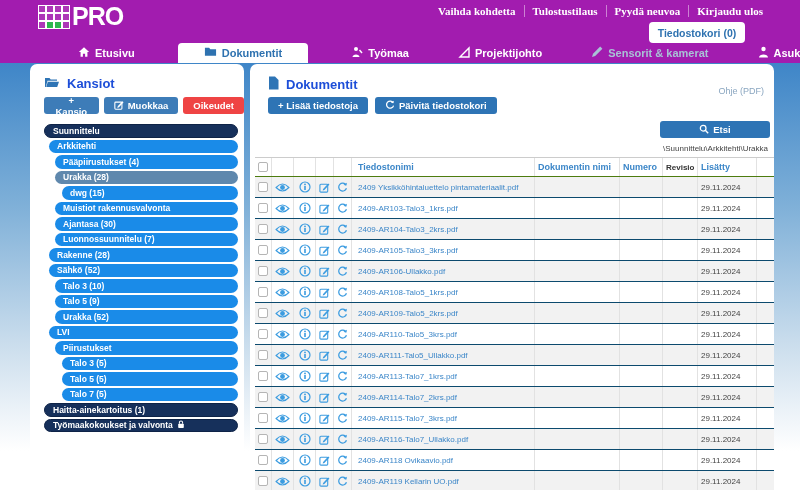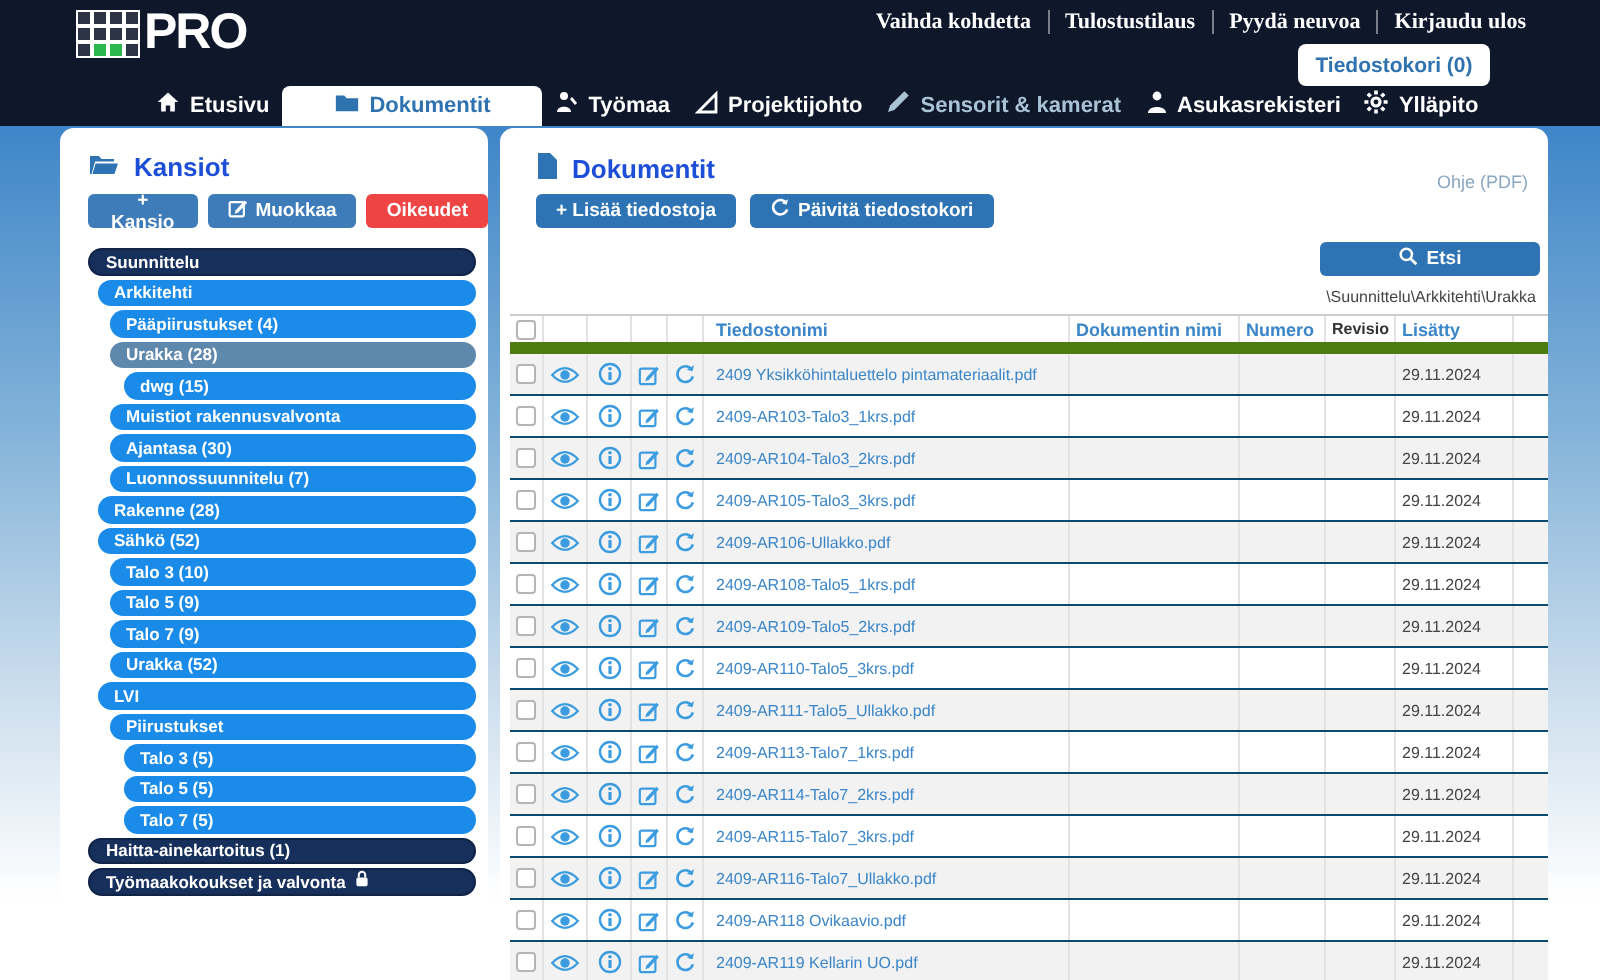--- a/index.html
+++ b/index.html
@@ -3,33 +3,33 @@
 <meta charset="utf-8">
 <style>
   * { box-sizing: border-box; margin: 0; padding: 0; }
   html,body { width:800px; height:490px; overflow:hidden; }
   body {
     font-family: "Liberation Sans", sans-serif;
     background: linear-gradient(180deg,#3f86c8 64px,#7fb0d8 42%,#cfe0ee 72%,#ffffff 92%);
     position: relative;
   }
   
-  .hdr { position:absolute; top:0; left:0; width:800px; height:63px; background:#0f172a; }
+  .hdr { position:absolute; top:0; left:0; width:800px; height:63px; background:#a21caf; }
   .logo { position:absolute; left:38px; top:4px; display:flex; align-items:center; gap:2px; }
   .logo-grid { display:grid; grid-template-columns:repeat(4,8px); grid-template-rows:repeat(3,8px); gap:0; }
   .logo-grid i { border:1.5px solid #fff; background:rgba(255,255,255,0.12); }
   .logo-grid i.g { background:#2db84e; }
   .logo-txt { color:#fff; font-size:25px; font-weight:bold; letter-spacing:-1px; line-height:25px; }
   .toplinks { position:absolute; top:5px; right:37px; display:flex; }
   .toplinks a { color:#fff; font-size:11px; font-weight:bold; text-decoration:none; padding:0 8px; border-right:1px solid rgba(255,255,255,0.45);font-family:Liberation Serif, serif; }
   .toplinks a:last-child { border-right:none; padding-right:0; }
   .basket-btn { position:absolute; top:22px; right:55px; width:96px; height:21px; background:#fff; border:none;
     border-radius:4px; color:#2e72b0; font-size:10.5px; font-weight:bold; font-family:inherit; }
   .nav { position:absolute; left:0; bottom:0; width:800px; height:21px; display:flex; align-items:center;
-    justify-content:space-between; padding:0 60px 0 72px; }
+    justify-content:space-between; padding:0 60px 0 72px;gap:37px; }
   .nav-item { display:flex; align-items:center; gap:5px; color:#fff; font-size:11px; font-weight:bold; height:20px;
     padding:0 6px; white-space:nowrap; cursor:pointer; }
   .nav-item svg { flex:none; }
   .nav-item.active { background:#fff; color:#2e72b0; border-radius:4px 4px 0 0; padding:0 26px; height:20px; }
   .nav-item.muted { color:#a9c2d6; }
   
   .card { position:absolute; top:64px; background:#fff; border-radius:7px 7px 0 0; }
   .side { left:30px; width:214px; height:426px; }
   .main { left:250px; width:524px; height:426px; overflow:hidden; }
   .card-title { display:flex; align-items:center; gap:7px; color:#1d4ed8; font-size:13px; font-weight:bold; }
@@ -54,21 +54,21 @@
   .pill.lvl2 { margin-left:25px; width:183px; }
   .pill.lvl3 { margin-left:32px; width:176px; }
   
   .help-link { position:absolute; top:22px; right:10px; font-size:9px; color:#8aa6c0; text-decoration:none; }
   .main-btns { position:absolute; left:18px; top:33px; display:flex; gap:7px; }
   .search-btn { position:absolute; top:57px; right:4px; width:110px; height:17px; }
   .breadcrumb { position:absolute; top:80px; right:6px; font-size:8px; color:#444; }
   
   .tbl { position:absolute; left:5px; top:93px; width:520px; border-top:1px solid #ccc; }
   .trow, .thead { display:grid; grid-template-columns:17px 22px 22px 18px 18px 183px 85px 43px 35px 59px 18px; }
-  .thead { height:19px; border-bottom:6px solid #4d7c0f; }
+  .thead { height:19px; border-bottom:1px solid #4d7c0f; }
   .trow { height:21px; border-bottom:1px solid #0c4a6e; }
   .trow.alt { background:#f2f2f2; }
   .td, .th { display:flex; align-items:center; border-right:1px solid #e2e2e2; padding:0 3px; overflow:hidden; }
   .th { font-weight:bold; font-size:9px; color:#3b86c8; }
   .th.rev { font-size:8px; color:#333; }
   .td:last-child, .th:last-child { border-right:none; }
   .c-file { padding-left:6px; }
   .flink { color:#3b86c8; font-size:8px; text-decoration:none; white-space:nowrap; }
   .added { color:#444; font-size:8px; }
   .cb { width:10px; height:10px; border:1px solid #b5b5b5; border-radius:2px; background:#fff; display:inline-block; cursor:pointer; }
@@ -219,24 +219,20 @@
   </div>
       <div class="pill lvl2 v-blue">
     <span>Talo 3 (10)</span>
 
   </div>
       <div class="pill lvl2 v-blue">
     <span>Talo 5 (9)</span>
 
   </div>
       <div class="pill lvl2 v-blue">
-    <span>Talo 7 (9)</span>
-
-  </div>
-      <div class="pill lvl2 v-blue">
     <span>Urakka (52)</span>
 
   </div>
       <div class="pill lvl1 v-blue">
     <span>LVI</span>
 
   </div>
       <div class="pill lvl2 v-blue">
     <span>Piirustukset</span>
 

